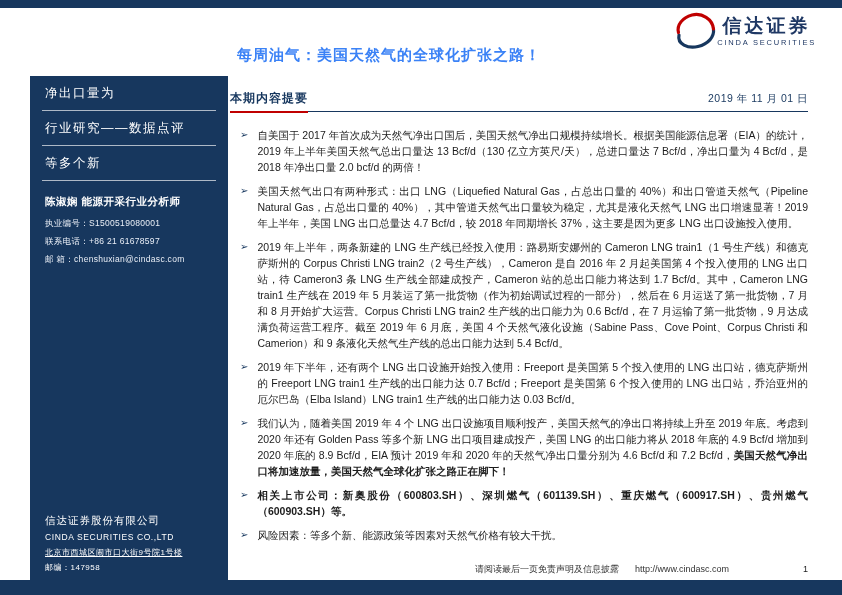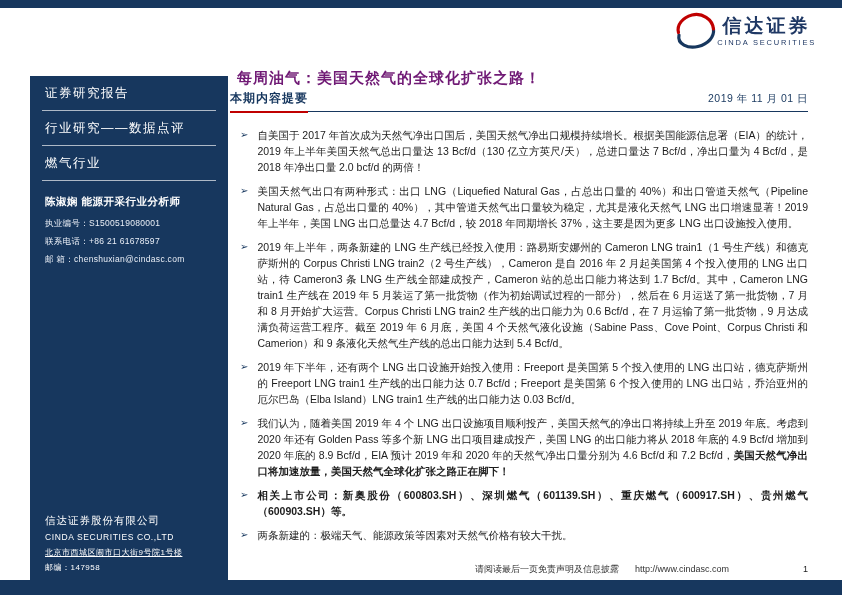--- a/index.html
+++ b/index.html
@@ -9,21 +9,21 @@
   }
   .topbar{position:absolute;top:0;left:0;width:842px;height:8px;background:#17375e;}
   .bottombar{position:absolute;bottom:0;left:0;width:842px;height:15px;background:#17375e;}
 
   
   .logo{position:absolute;top:11px;right:26px;display:flex;align-items:center;}
   .logo-text{display:flex;flex-direction:column;align-items:center;}
   .logo-cn{font-family:"Liberation Serif","DejaVu Serif",serif;font-size:19px;font-weight:bold;color:#1f3864;letter-spacing:3px;line-height:22px;}
   .logo-en{font-size:7.5px;color:#1f3864;letter-spacing:1.8px;margin-top:1px;}
 
-  .doc-title{position:absolute;top:69px;left:237px;font-size:15px;font-weight:bold;color:#701a75;letter-spacing:1px;white-space:nowrap;}
+  .doc-title{position:absolute;top:46px;left:237px;font-size:15px;font-weight:bold;color:#3b82f6;letter-spacing:1px;white-space:nowrap;}
 
   
   .sidebar{position:absolute;top:76px;left:30px;width:198px;bottom:0;background:#17375e;color:#ffffff;}
   .side-section{margin:0 12px;padding:9px 3px 8px;border-bottom:1px solid rgba(255,255,255,.65);font-size:12.5px;letter-spacing:1.5px;}
   .analyst{margin:14px 15px 0;}
   .analyst-name{font-size:10.5px;font-weight:bold;margin-bottom:9px;letter-spacing:.5px;}
   .analyst-line{font-size:8.5px;margin-bottom:6px;color:#e9eef6;letter-spacing:.3px;}
   .company{position:absolute;bottom:22px;left:15px;right:6px;}
   .company-cn{font-size:10.5px;margin-bottom:4px;letter-spacing:1px;}
   .company-en{font-size:8.5px;margin-bottom:5px;letter-spacing:.6px;}
@@ -59,23 +59,23 @@
   </svg>
   <div class="logo-text">
     <div class="logo-cn">信达证券</div>
     <div class="logo-en">CINDA SECURITIES</div>
   </div>
 </div>
 
 <div class="doc-title">每周油气：美国天然气的全球化扩张之路！</div>
 
 <div class="sidebar">
-  <div class="side-section">证券研究报告</div>
+  <div class="side-section">净出口量为</div>
   <div class="side-section">行业研究——数据点评</div>
-  <div class="side-section">燃气行业</div>
+  <div class="side-section">等多个新</div>
   <div class="analyst">
     <div class="analyst-name">陈淑娴  能源开采行业分析师</div>
     <div class="analyst-line">执业编号：S1500519080001</div>
     <div class="analyst-line">联系电话：+86 21 61678597</div>
     <div class="analyst-line">邮  箱：chenshuxian@cindasc.com</div>
   </div>
   <div class="company">
     <div class="company-cn">信达证券股份有限公司</div>
     <div class="company-en">CINDA SECURITIES CO.,LTD</div>
     <div class="company-addr">北京市西城区闹市口大街9号院1号楼</div>
@@ -108,21 +108,21 @@
     <div class="bullet">
       <span class="marker">➢</span>
       <div class="btext"><span>我们认为，随着美国 2019 年 4 个 LNG 出口设施项目顺利投产，美国天然气的净出口将持续上升至 2019 年底。考虑到 2020 年还有 Golden Pass 等多个新 LNG 出口项目建成投产，美国 LNG 的出口能力将从 2018 年底的 4.9 Bcf/d 增加到 2020 年底的 8.9 Bcf/d，EIA 预计 2019 年和 2020 年的天然气净出口量分别为 4.6 Bcf/d 和 7.2 Bcf/d，</span><span class="b">美国天然气净出口将加速放量，美国天然气全球化扩张之路正在脚下！</span></div>
     </div>
     <div class="bullet">
       <span class="marker">➢</span>
       <div class="btext"><span class="b">相关上市公司：新奥股份（600803.SH）、深圳燃气（601139.SH）、重庆燃气（600917.SH）、贵州燃气（600903.SH）等。</span></div>
     </div>
     <div class="bullet">
       <span class="marker">➢</span>
-      <div class="btext"><span>两条新建的：极端天气、能源政策等因素对天然气价格有较大干扰。</span></div>
+      <div class="btext"><span>风险因素：等多个新、能源政策等因素对天然气价格有较大干扰。</span></div>
     </div>
   </div>
 
 <div class="footnote">
   <span>请阅读最后一页免责声明及信息披露</span>
   <span class="url">http://www.cindasc.com</span>
   <span class="page-num">1</span>
 </div>
 
 <div class="bottombar"></div>

